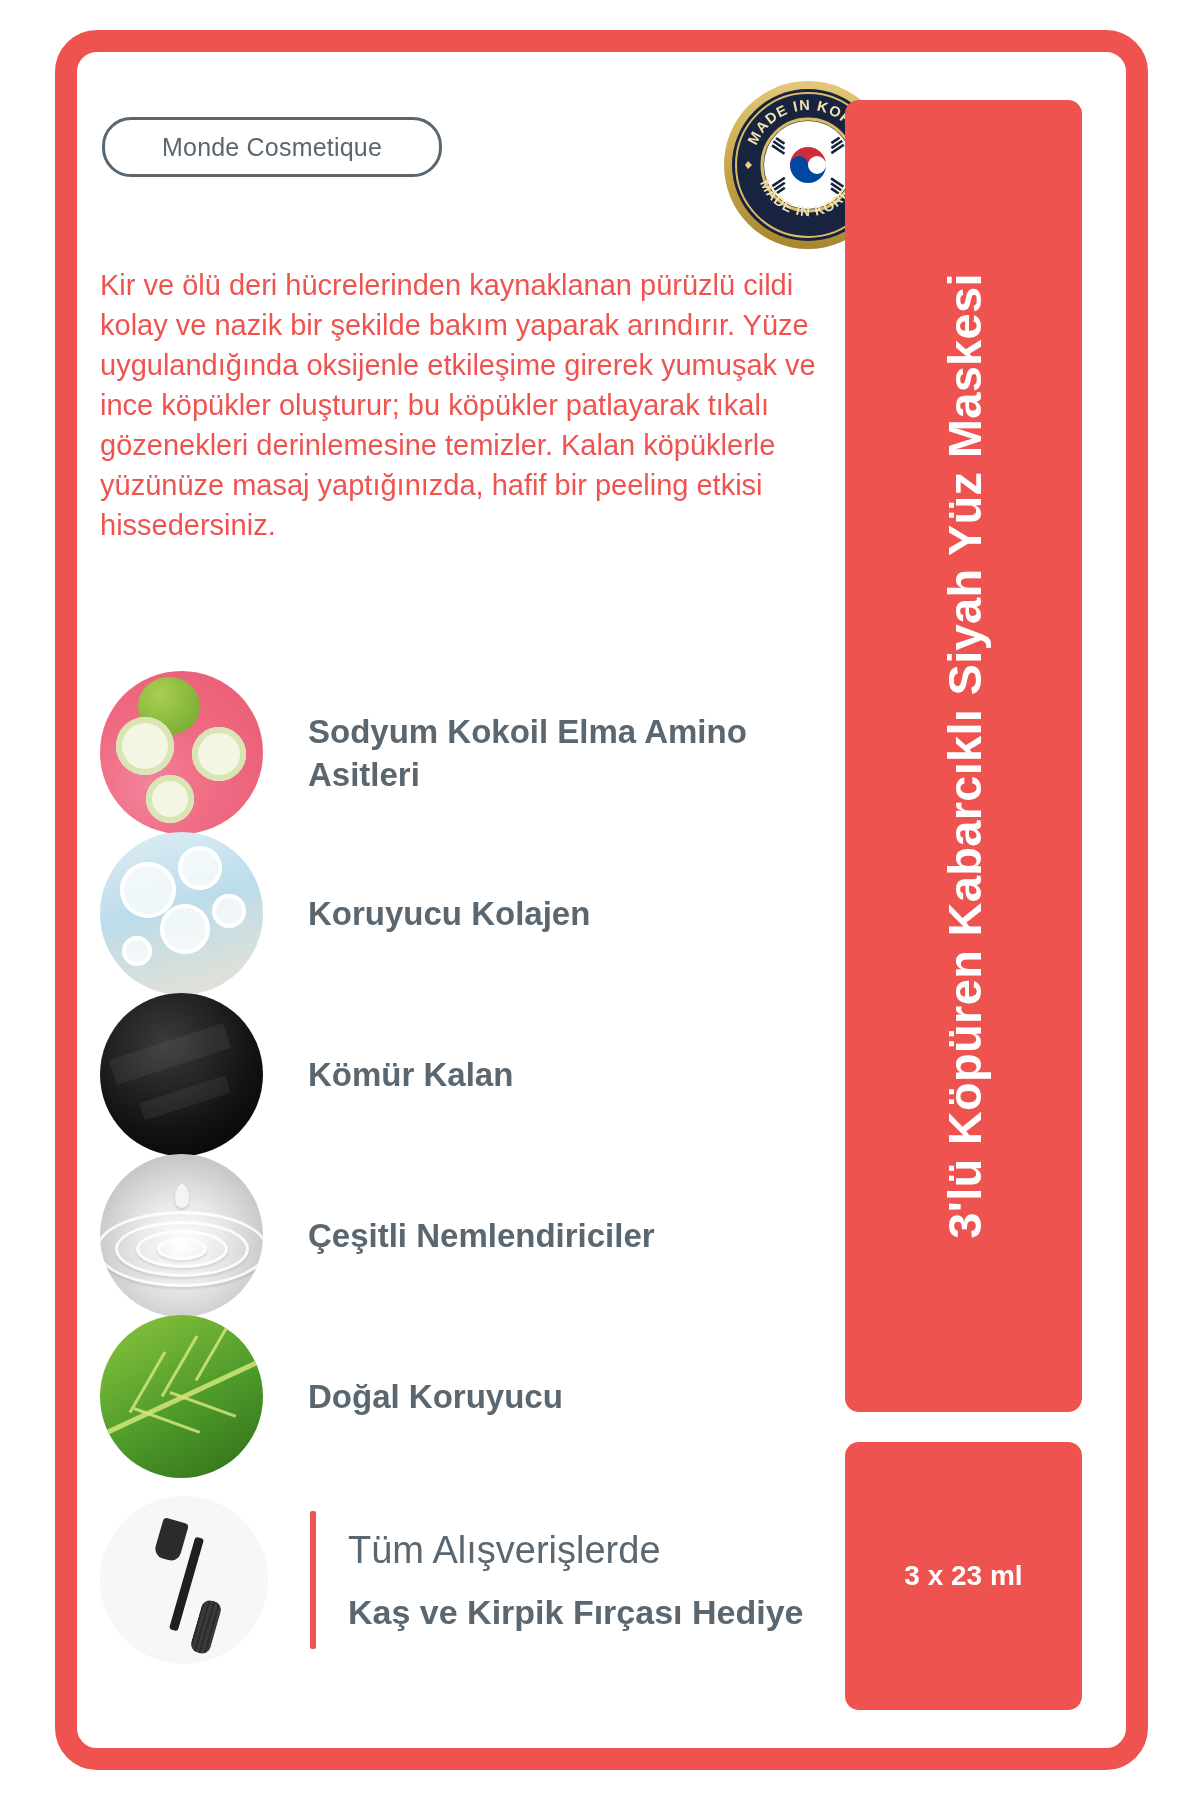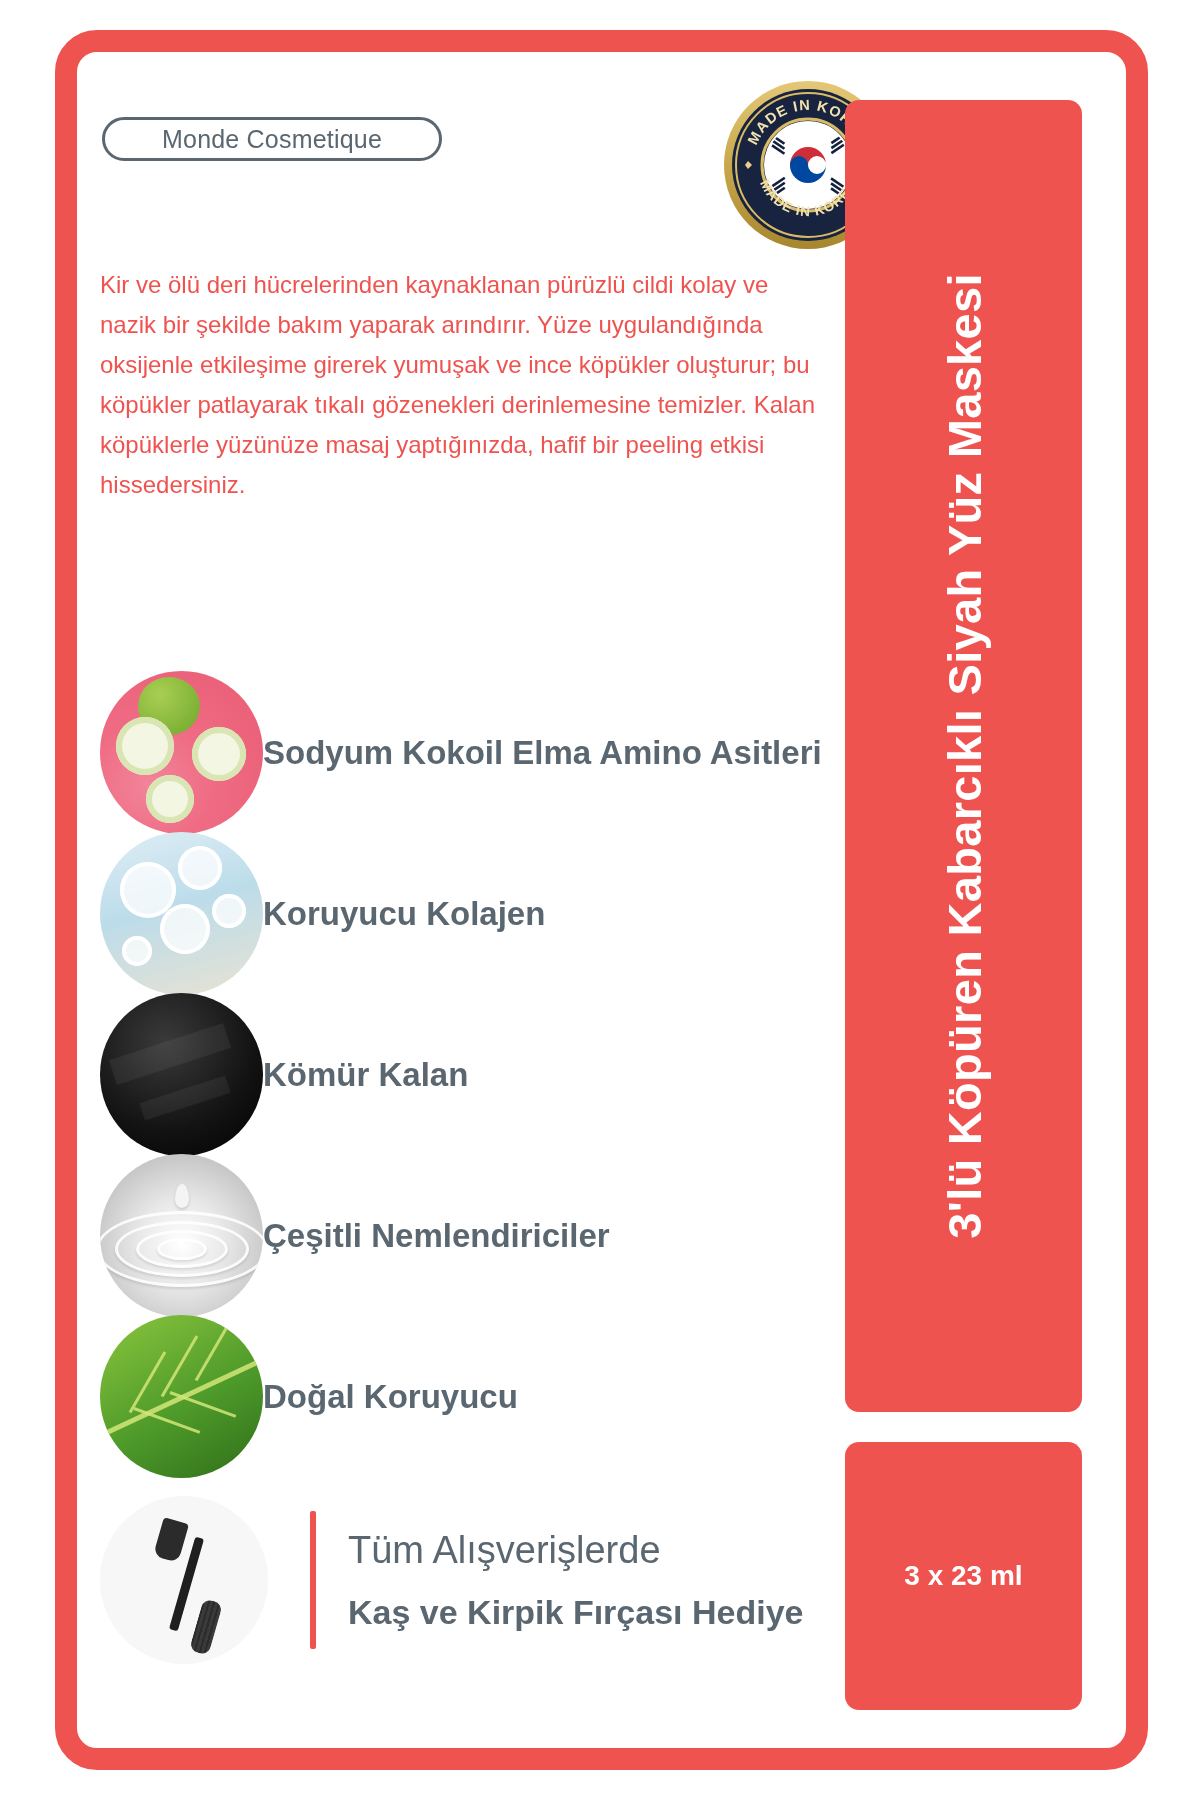--- a/index.html
+++ b/index.html
@@ -34,21 +34,21 @@
     box-sizing: border-box;
     background: #ffffff;
   }
 
   
   .brand-pill {
     position: absolute;
     left: 102px;
     top: 117px;
     width: 340px;
-    height: 44px;
+    height: 60px;
     border: 3px solid #5b6770;
     border-radius: 29px;
     display: flex;
     align-items: center;
     justify-content: center;
     box-sizing: border-box;
   }
   .brand-pill span {
     font-size: 25px;
     color: #5b6770;
@@ -109,21 +109,21 @@
     font-weight: bold;
   }
 
   
   .description {
     position: absolute;
     left: 100px;
     top: 265px;
     width: 720px;
     color: #ef5350;
-    font-size: 24px;
+    font-size: 29px;
     line-height: 40px;
     font-weight: 500;
   }
 
   
   .ingredients {
     position: absolute;
     left: 100px;
     top: 672px;
     width: 740px;
@@ -136,20 +136,21 @@
   }
   .ing-thumb {
     width: 163px;
     height: 163px;
     border-radius: 50%;
     flex: 0 0 163px;
     overflow: hidden;
     position: relative;
   }
   .ing-label {
+    margin-left: 45px;
     font-size: 33px;
     font-weight: bold;
     color: #5b6770;
     line-height: 43px;
   }
 
   
   .th-apple {
     background: radial-gradient(circle at 30% 70%, #f2849a 0%, #ef6b83 40%, #e85c73 100%);
   }

